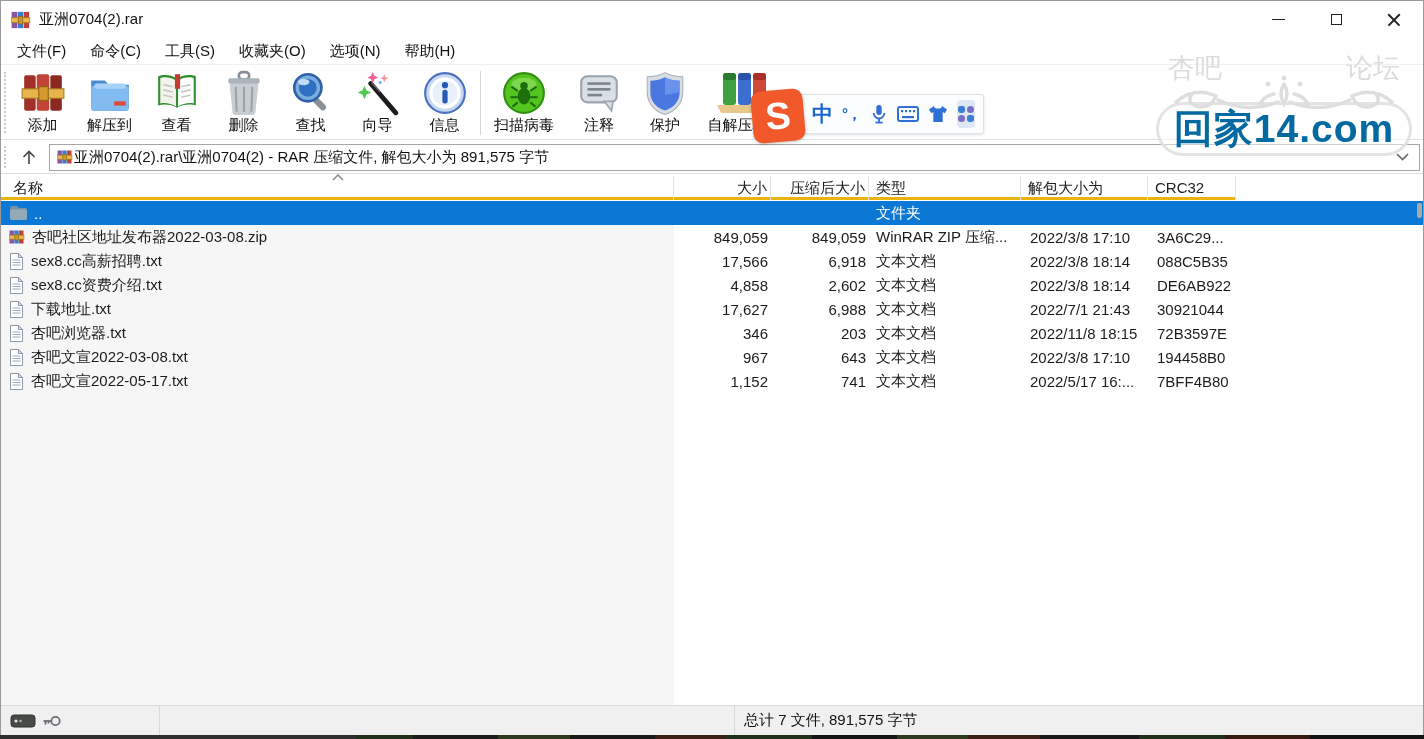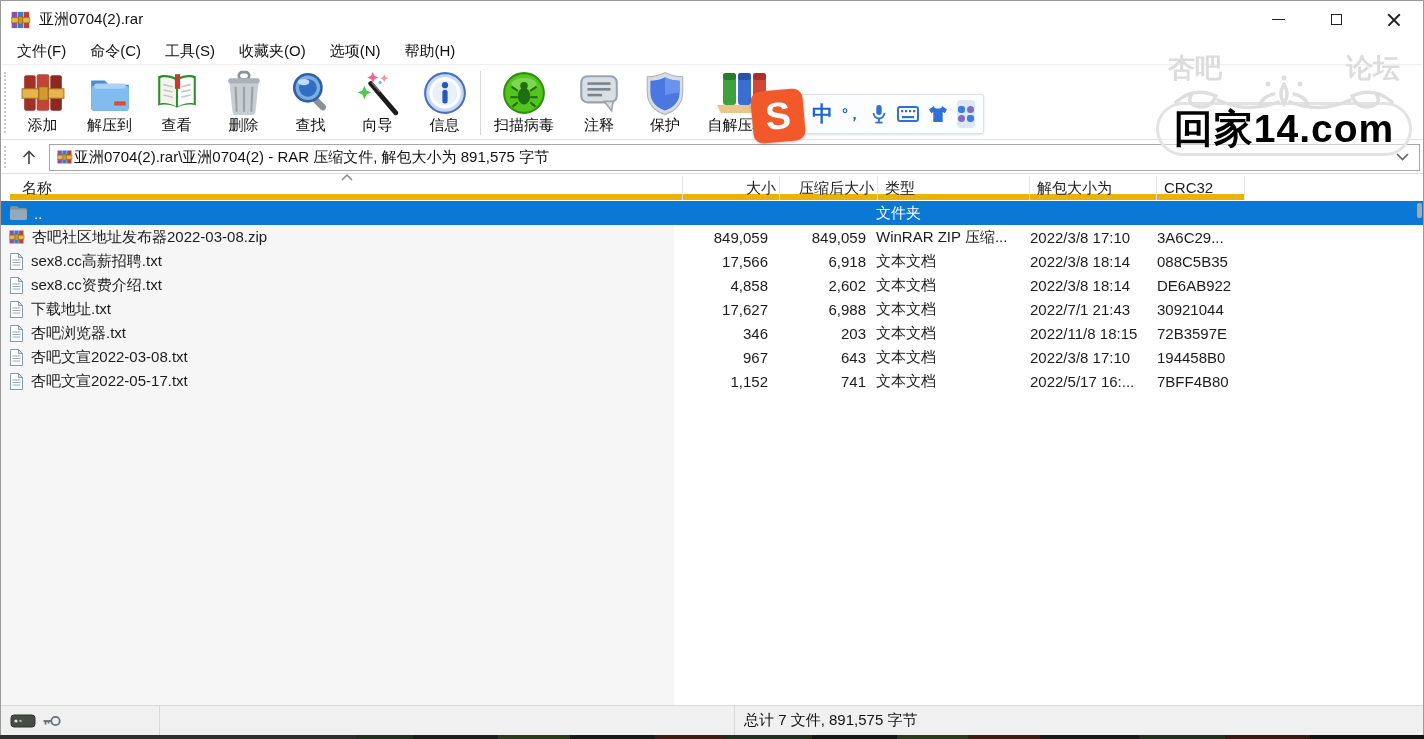--- a/index.html
+++ b/index.html
@@ -61,22 +61,22 @@
     display:flex; align-items:center; background:#fff; border-bottom:1px solid #ddd; }
   .addr-row::before { content:""; position:absolute; left:3px; top:5px; bottom:5px;
     border-left:2px dotted #c9c9c9; }
   .up-btn { width:40px; height:28px; margin-left:8px; display:flex; align-items:center; justify-content:center; }
   .addr-box { flex:1; height:27px; margin-right:3px; border:1px solid #a6a6a6;
     display:flex; align-items:center; gap:1px; padding:0 10px 0 7px; background:#fff; }
   .addr-txt { flex:1; font-size:15px; color:#111; white-space:nowrap; overflow:hidden; }
 
   
   .grid6 { display:grid; grid-template-columns:673px 97px 98px 152px 127px 88px; }
-  .lheader { position:absolute; left:10px; top:176px; height:24px; align-items:center;
-    background:#fff; border-bottom:6px solid #eab308; font-size:15px; color:#222; }
+  .lheader { position:absolute; left:1px; top:176px; height:24px; align-items:center;
+    background:#fff; border-bottom:3px solid #eab308; font-size:15px; color:#222; }
   .h-cell { height:24px; line-height:24px; border-right:1px solid #e4e4e4; white-space:nowrap; overflow:hidden; }
   .h-name { padding-left:12px; }
   .h-right { text-align:right; padding-right:3px; }
   .h-left { padding-left:7px; }
   .sort-arrow { position:absolute; left:330px; top:-3px; }
 
   
   .list { position:absolute; left:1px; top:201px; bottom:34px; right:1px; background:#fff; }
   .name-col-tint { position:absolute; left:0; top:0; bottom:0; width:673px; background:#f6f6f7; }
   .frow { position:relative; height:24px; align-items:center; font-size:15px; color:#1c1c1c; }
@@ -99,25 +99,25 @@
   .bottom-strip { position:absolute; left:0; right:0; bottom:0; height:4px;
     background:linear-gradient(90deg,#2e2e2e 0,#2e2e2e 25%,#20301a 25%,#20301a 29%,
       #1c1c1c 29%,#1c1c1c 35%,#2c3a1e 35%,#2c3a1e 40%,#191919 40%,#191919 46%,
       #3a2014 46%,#3a2014 51%,#20301a 51%,#20301a 57%,#161616 57%,#161616 63%,
       #2c3a1e 63%,#2c3a1e 68%,#3a2014 68%,#3a2014 73%,#191919 73%,#191919 80%,
       #20301a 80%,#20301a 86%,#341a10 86%,#341a10 92%,#121212 92%,#121212 100%); }
 
   
   .watermark { position:absolute; left:1156px; top:50px; width:256px; z-index:60;
     pointer-events:none; color:#dcdcdc; }
-  .wm-row { display:flex; justify-content:space-between; padding:0 12px; font-size:27px; font-weight:bold; }
+  .wm-row { display:flex; justify-content:space-between; padding:0 12px; font-size:27px; font-weight:normal; }
   .wm-flourish { position:absolute; left:0; top:22px; width:256px; height:56px; }
   .wm-pill { margin-top:16px; height:54px; border:3px solid #e3e3e3; border-radius:28px;
     background:rgba(255,255,255,.45); display:flex; align-items:center; justify-content:center;
-    font-size:39px; font-weight:bold; color:#000000; letter-spacing:1px; }
+    font-size:39px; font-weight:bold; color:#0369a1; letter-spacing:1px; }
 </style>
 </head>
 <body>
 
 <div class="window">
 
   <div class="titlebar">
     <svg class="app-ico" viewBox="0 0 16 16">
       <rect x="0.5" y="1.5" width="4.4" height="13" fill="#8a52a8"></rect>
       <rect x="5.3" y="1.5" width="4.4" height="13" fill="#3a7dd0"></rect>

